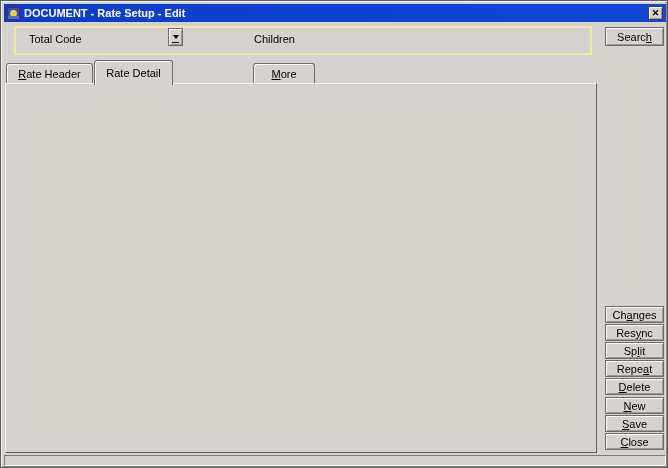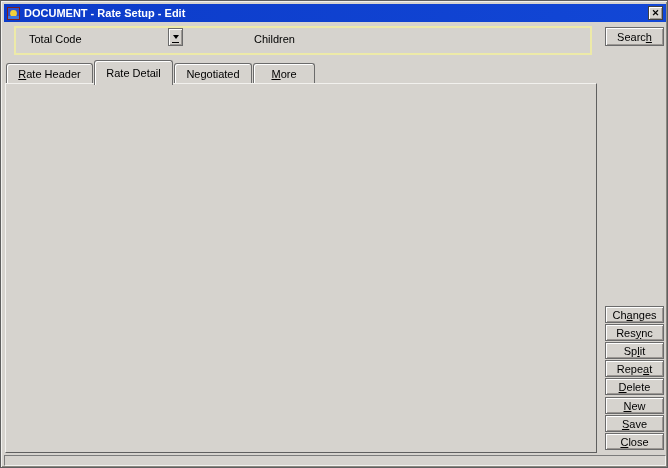--- a/index.html
+++ b/index.html
@@ -104,21 +104,20 @@
   <span class="lbl" style="left:28px; top:32px;">Total Code</span>
   <div class="btn lov" style="left:167px; top:27px; width:15px; height:18px;">
     <span class="tri"></span>
       <span class="bar"></span>
   </div>
   <span class="lbl" style="left:253px; top:32px;">Children</span>
   <button class="btn" style="left:604px; top:26px; width:59px; height:19px;">Searc<u>h</u></button>
 
   <div class="tab" style="left:5px; width:87px;"><u>R</u>ate Header</div>
   <div class="tab active" style="left:93px; width:79px;">Rate Detail</div>
-  <div class="tab" style="left:173px; width:78px;">Negotiated</div>
   <div class="tab" style="left:252px; width:62px;"><u>M</u>ore</div>
 
   <div id="content"></div>
 
   <div class="grp" style="left:12px; top:100px; width:286px; height:88px;">
     <span class="legend">Dates</span>
   </div>
   <span class="lbl r" style="left:14px; top:114px; width:70px;">Season Code</span>
   <input class="fld" style="left: 87px; top: 111px; width: 76px; height: 16px;" value="">
   <div class="btn lov" style="left:164px; top:111px; width:15px; height:16px;">

